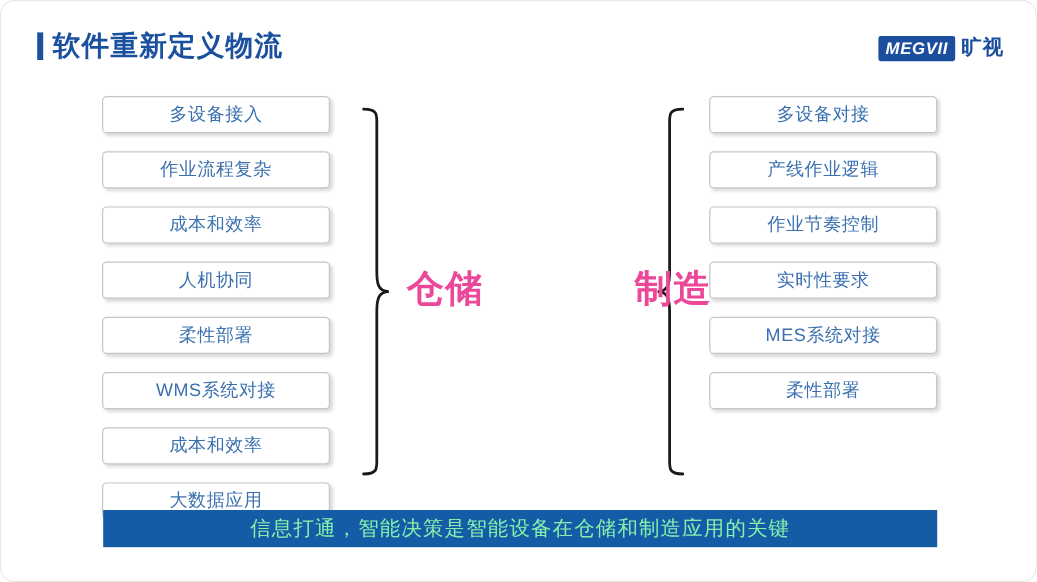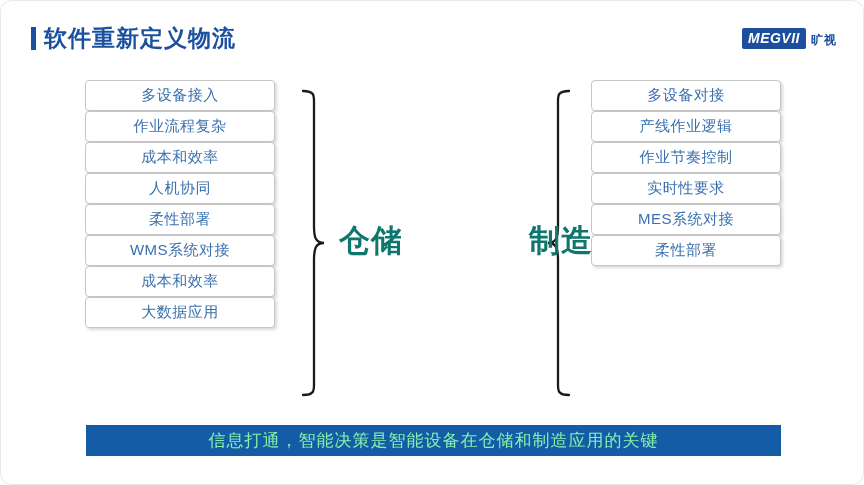--- a/index.html
+++ b/index.html
@@ -54,33 +54,33 @@
     font-weight: bold;
     font-size: 14px;
     letter-spacing: 0.5px;
     padding: 2px 6px 3px 6px;
     border-radius: 2px;
     font-style: italic;
   }
   .logo-name {
     color: #1b4f9e;
     font-weight: bold;
-    font-size: 12px;
+    font-size: 17px;
     margin-left: 5px;
     letter-spacing: 1px;
   }
 
   
   .col {
     position: absolute;
     top: 79px;
     width: 190px;
     display: flex;
     flex-direction: column;
-    gap: 0;
+    gap: 15px;
   }
   .col.left  { left: 84px; }
   .col.right { left: 590px; }
   .box {
     box-sizing: border-box;
     height: 31px;
     background: #ffffff;
     border: 1px solid #c6c6c6;
     border-radius: 4px;
     box-shadow: 2px 2px 3px rgba(0,0,0,0.15);
@@ -107,21 +107,21 @@
     stroke-width: 2.3;
     stroke-linecap: round;
   }
 
   
   .group-label {
     position: absolute;
     top: 222px;
     font-size: 31px;
     font-weight: bold;
-    color: #0f766e;
+    color: #ec4899;
     letter-spacing: 1px;
     line-height: 36px;
   }
   .group-label.warehouse   { left: 338px; }
   .group-label.manufacture { left: 492px; margin-left: 36px; }
 
   
   .banner {
     position: absolute;
     left: 85px;

